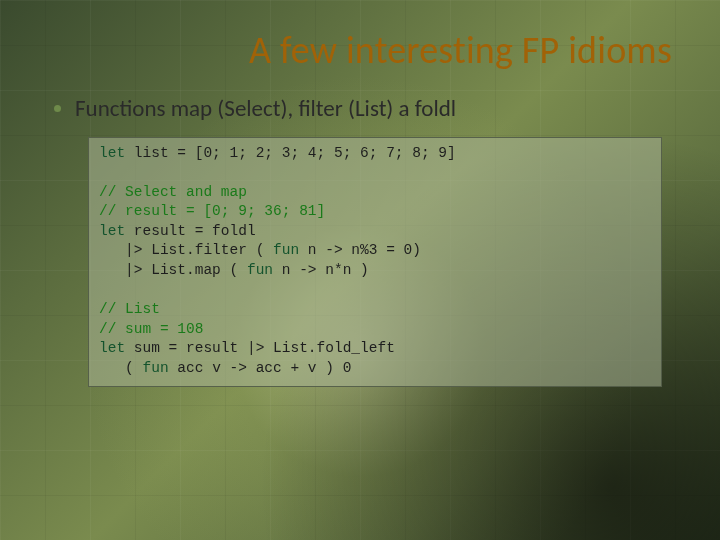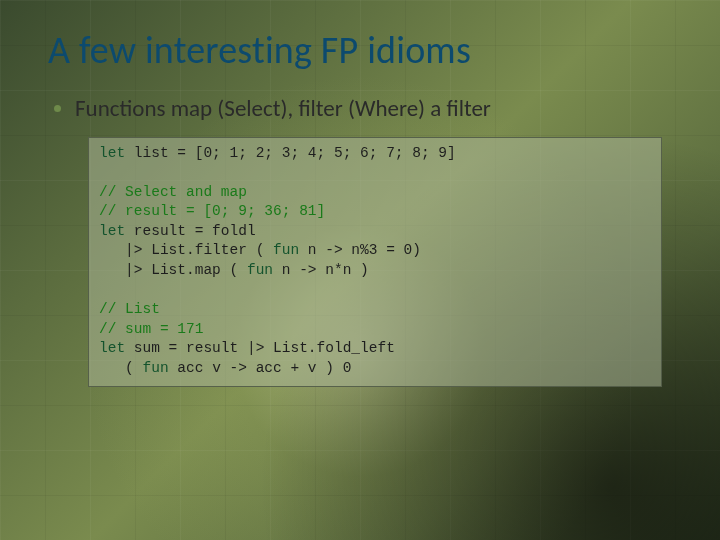--- a/index.html
+++ b/index.html
@@ -33,24 +33,24 @@
     pointer-events: none;
     z-index: 0;
   }
   .slide {
     position: relative;
     z-index: 1;
     width: 100%; height: 100%;
     padding: 30px 48px 36px 48px;
   }
   .title {
-    color: #0c4a6e;
+    color: #a16207;
     font-size: 38px;
     font-weight: 400;
-    text-align: left;
+    text-align: right;
     margin-bottom: 22px;
     letter-spacing: 0.2px;
     line-height: 1.1;
   }
   .bullet-row {
     display: flex;
     align-items: flex-start;
     gap: 14px;
     margin-left: 6px;
     margin-bottom: 14px;
@@ -84,29 +84,29 @@
 </style>
 </head>
 <body>
 
 <div class="slide">
 
   <h1 class="title">A few interesting FP idioms</h1>
 
   <div class="bullet-row">
     <span class="bullet-dot"></span>
-    <span class="bullet-text">Functions map (Select), filter (Where) a filter</span>
+    <span class="bullet-text">Functions map (Select), filter (List) a foldl</span>
   </div>
 
   <div class="code-box"><span class="kw">let</span><span> list = [0; 1; 2; 3; 4; 5; 6; 7; 8; 9]</span>
 
 <span class="cmt">// Select and map</span>
 <span class="cmt">// result = [0; 9; 36; 81]</span>
 <span class="kw">let</span><span> result = foldl</span>
 <span>   |&gt; List.filter ( </span><span class="kw">fun</span><span> n -&gt; n%3 = 0)</span>
 <span>   |&gt; List.map ( </span><span class="kw">fun</span><span> n -&gt; n*n )</span>
 
 <span class="cmt">// List</span>
-<span class="cmt">// sum = 171</span>
+<span class="cmt">// sum = 108</span>
 <span class="kw">let</span><span> sum = result |&gt; List.fold_left</span>
 <span>   ( </span><span class="kw">fun</span><span> acc v -&gt; acc + v ) 0</span></div>
 
 </div>
 
 </body></html>

